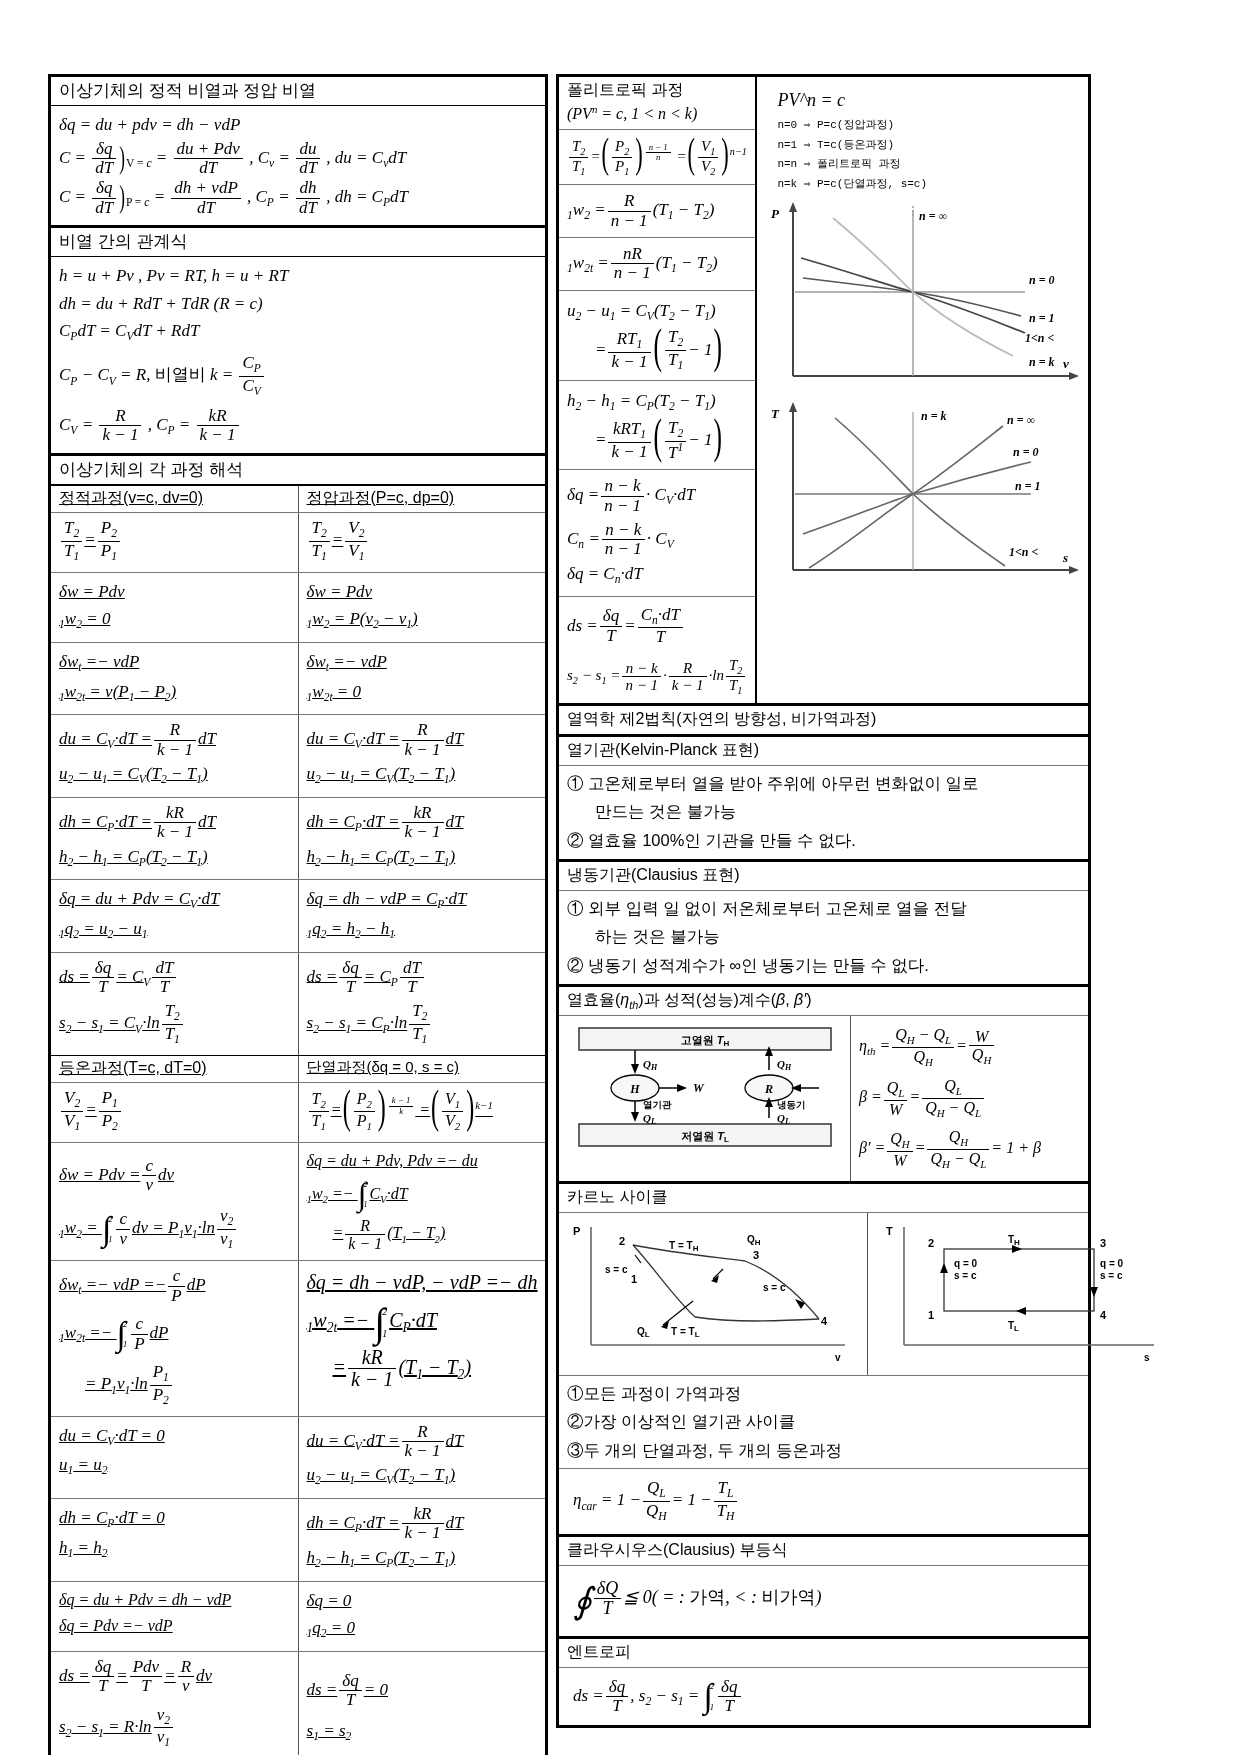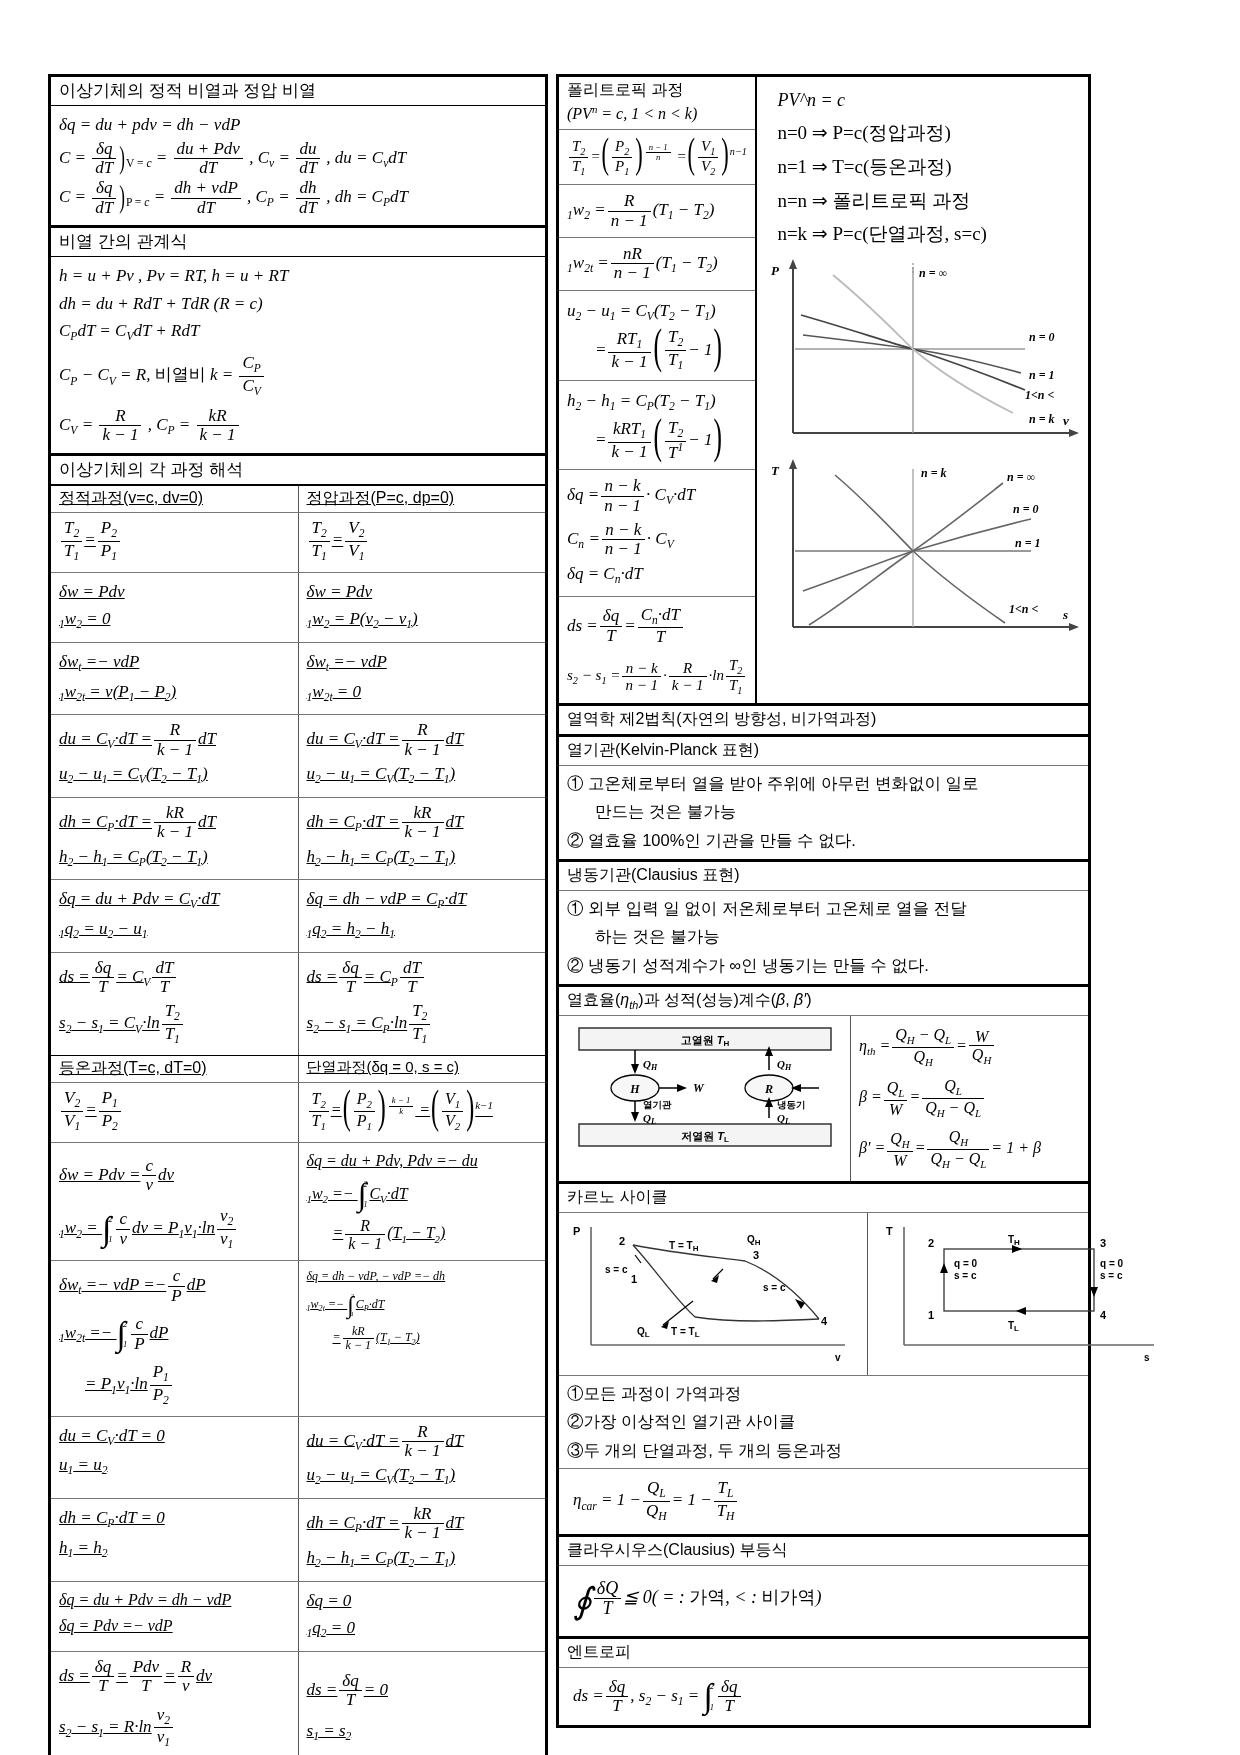--- a/index.html
+++ b/index.html
@@ -40,21 +40,21 @@
   .kr{font-family:"Liberation Sans",sans-serif;font-style:normal;}
   .listitem{font-family:"Liberation Sans",sans-serif;font-size:16.5px;line-height:1.6;
             padding:1px 8px;white-space:nowrap;}
   .indent{padding-left:36px;}
   .figwrap{padding:2px 0 2px 0;display:flex;justify-content:center;}
   .twofig{display:flex;}
   .twofig > div{flex:1 1 0;}
   .twofig > div + div{border-left:1px solid #555;}
   .rcell-left{width:268px;box-sizing:border-box;border-right:2px solid #000;}
   .rcell-right{flex:1;box-sizing:border-box;padding:4px 6px;}
-  .nlist{font-family:Liberation Serif, serif;font-size:19px;line-height:1.78;
+  .nlist{font-family:Liberation Mono, monospace;font-size:11px;line-height:1.78;
          white-space:nowrap;}
   .seg{border-bottom:1px solid #777;}
   .seg:last-child{border-bottom:none;}
   .flexrow{display:flex;}
   .eqpad{padding:5px 8px;}
 </style>
 </head>
 <body>
 
 <div class="page">
@@ -316,21 +316,21 @@
                   <span>1</span>
                 </span><span class="f">
                   <span class="n">c</span>
                   <span class="d">P</span>
                 </span>dP</span>
               <span class="ln" style="margin-top:10px;padding-left:26px">= P<sub>1</sub>v<sub>1</sub>·ln<span class="f">
                   <span class="n">P<sub>1</sub></span>
                   <span class="d">P<sub>2</sub></span>
                 </span></span>
             </div>
-        <div class="cell m" style="font-size:12px">
+        <div class="cell m" style="font-size:20px">
               <span class="ln">δq = dh − vdP, − vdP =− dh</span>
               <span class="ln" style="margin-top:8px"><sub>1</sub>w<sub>2t</sub> =− <span class="intg">∫</span><span class="intlim">
                   <span>2</span>
                   <span>1</span>
                 </span>C<sub>P</sub>·dT</span>
               <span class="ln" style="margin-top:8px;padding-left:26px">=<span class="f">
                   <span class="n">kR</span>
                   <span class="d">k − 1</span>
                 </span>(T<sub>1</sub> − T<sub>2</sub>)</span>
             </div>

